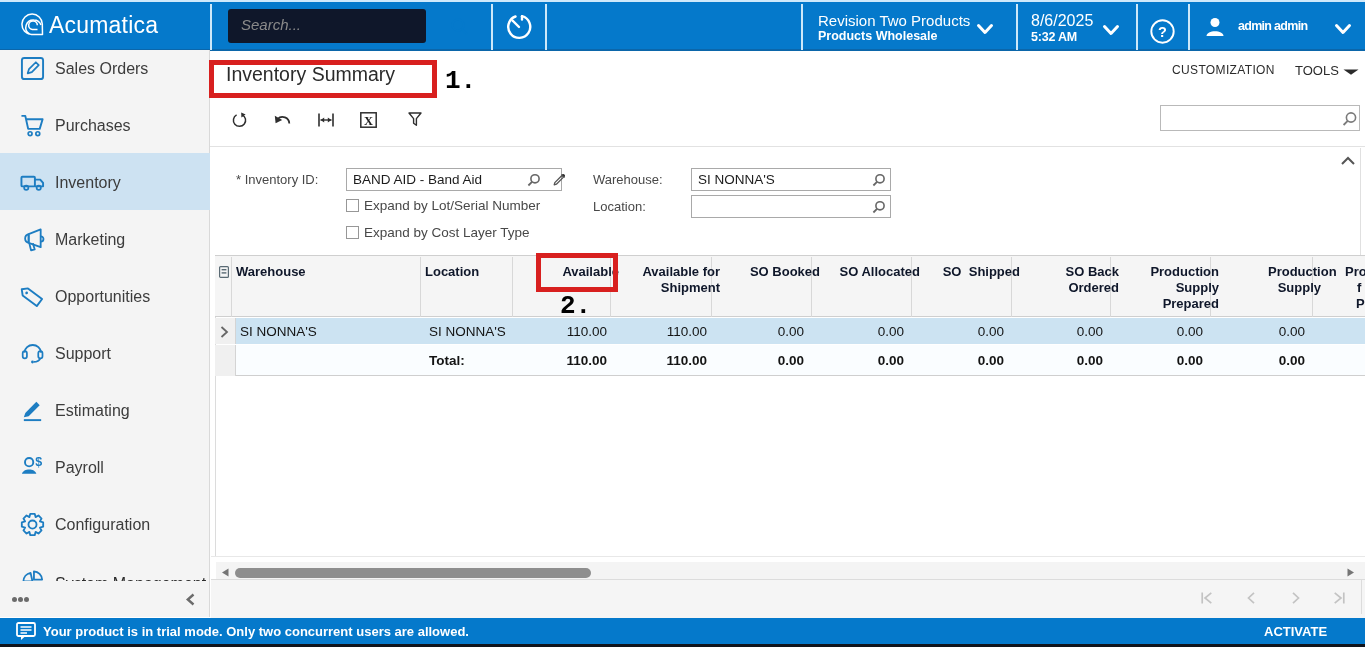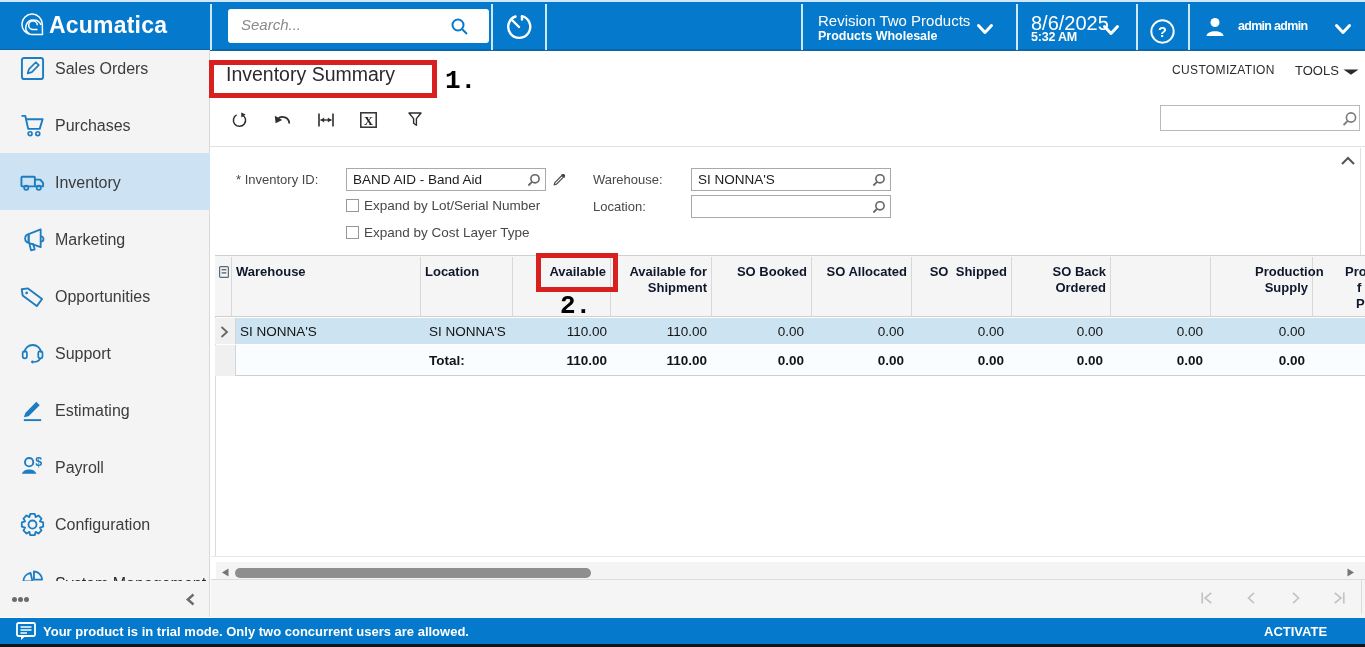--- a/index.html
+++ b/index.html
@@ -5,27 +5,27 @@
 * { margin:0; padding:0; box-sizing:border-box; }
 html,body { width:1365px; height:647px; overflow:hidden; font-family:"Liberation Sans", sans-serif; background:#fff; }
 .abs { position:absolute; }
 #page { position:relative; width:1365px; height:647px; background:#fff; }
 
 
 #topline { left:0; top:0; width:1365px; height:2px; background:#cfe9fb; }
 #topbar { left:0; top:2px; width:1365px; height:46.5px; background:#0579cb; }
 #topbaredge { left:0; top:48.5px; width:1365px; height:2px; background:#0b66aa; }
 .tbdiv { position:absolute; top:2px; width:2px; height:46px; background:#cde8f9; }
-#logotext { left:49px; top:10px; color:#fff; font-size:23px; font-weight:bold; letter-spacing:0.2px; }
-#searchbox { left:228px; top:7px; width:261px; height:34px; background:#ffffff; border-radius:3px; }
+#logotext { left:49px; top:10px; color:#fff; font-size:23px; font-weight:normal; letter-spacing:0.2px; }
+#searchbox { left:228px; top:7px; width:198px; height:34px; background:#0f172a; border-radius:3px; }
 #searchph { left:13px; top:7px; font-style:italic; color:#8a8a8a; font-size:15px; }
 #timericon { left:505px; top:11px; }
 #revtxt1 { left:818px; top:10px; color:#fff; font-size:15px; }
 #revtxt2 { left:818px; top:27px; color:#fff; font-size:12.5px; font-weight:bold; }
-#datetxt1 { left:1031px; top:10px; color:#fff; font-size:20px; }
+#datetxt1 { left:1031px; top:10px; color:#fff; font-size:16px; }
 #datetxt2 { left:1031px; top:28px; color:#fff; font-size:12.5px; font-weight:bold; letter-spacing:-0.2px; }
 #usertxt { left:1238px; top:17px; color:#fff; font-size:12.5px; font-weight:bold; letter-spacing:-0.7px; }
 
 
 #sidebar { left:0; top:50px; width:210px; height:567px; background:#f4f4f4; border-right:1px solid #d9d9d9; }
 .mitem { position:absolute; left:0; width:210px; height:57px; }
 .mitem.active { background:#cde2f2; }
 .mitem .mico { position:absolute; left:20px; top:17px; width:25px; height:25px; }
 .mitem .mtxt { position:absolute; left:55px; top:21px; font-size:16px; color:#3c3c3c; }
 #sbfooter { left:0; top:581px; width:209px; height:36px; background:#f4f4f4; }
@@ -42,21 +42,21 @@
 #formsep { left:210px; top:146px; width:1155px; height:1px; background:#e2e2e2; }
 .flabel { position:absolute; font-size:13px; color:#484848; }
 .finput { position:absolute; height:23px; border:1px solid #a9a9a9; background:#fff; font-size:13.5px; color:#1c1c1c; line-height:21px; padding-left:6px; }
 .fcheck { position:absolute; width:13px; height:13px; border:1px solid #979797; background:#fff; }
 
 
 #grid { left:215px; top:255px; width:1150px; height:122px; }
 #ghead { position:absolute; left:0; top:0; width:1150px; height:62px; background:#f5f5f5; border-top:1px solid #cfcfcf; border-bottom:1px solid #cfcfcf; }
 .gv { position:absolute; top:1px; width:1px; height:60px; background:#d8d8d8; }
 .gh { position:absolute; font-size:13px; font-weight:bold; color:#0f172a; line-height:16px; }
-.ghr { text-align:right; }
+.ghr { text-align:right;margin-left:13px; }
 #grow { position:absolute; left:0; top:63px; width:1150px; height:26px; background:#cce3f2; }
 #gtot { position:absolute; left:0; top:90px; width:1150px; height:31px; background:#fafdff; border-bottom:1px solid #cfcfcf;padding-left:44px; }
 .gc { position:absolute; font-size:13.5px; color:#141414; line-height:28px; }
 .gcr { text-align:right; }
 #redbox2 { position:absolute; left:321px; top:-3px; width:82px; height:39px; border:5px solid #d8201f; }
 #ann2 { position:absolute; left:345px; top:35px; font-size:26px; font-weight:bold; color:#000; font-family:"Liberation Mono", monospace; }
 
 
 #hscroll { left:211px; top:556px; width:1154px; height:23px; background:#fff; border-top:1px solid #e8e8e8; }
 #htrack { position:absolute; left:5px; top:5px; width:1149px; height:17px; background:#f4f4f4; }
@@ -256,21 +256,21 @@
   <svg class="abs" style="left:408px; top:112px;" width="14" height="15" viewBox="0 0 14 15">
     <path d="M 1 1 L 13 1 L 8.4 6.6 L 8.4 13.2 L 5.6 11.2 L 5.6 6.6 Z" fill="none" stroke="#2e2e2e" stroke-width="1.4" stroke-linejoin="round"></path>
   </svg>
 
   <div class="abs" id="formsep"></div>
   <div class="abs" style="left:1360px; top:148px; width:1px; height:107px; background:#e0e0e0;"></div>
   <svg class="abs" style="left:1341px; top:156px;" width="14" height="10" viewBox="0 0 14 10">
     <path d="M 1 8 L 7 2 L 13 8" fill="none" stroke="#555" stroke-width="2"></path>
   </svg>
   <div class="flabel" style="left:236px; top:172px;">* Inventory ID:</div>
-  <div class="finput" style="left:346px; top:168px; width:200px;">BAND AID - Band Aid</div>
+  <div class="finput" style="left:346px; top:168px; width:216px;">BAND AID - Band Aid</div>
   <svg class="abs" style="left:526px; top:173px;" width="15" height="15" viewBox="0 0 15 15">
     <circle cx="9" cy="5.8" r="4.1" fill="none" stroke="#666" stroke-width="1.6"></circle>
     <line x1="6" y1="8.9" x2="2.4" y2="12.5" stroke="#666" stroke-width="1.8"></line>
   </svg>
   <svg class="abs" style="left:552px; top:172px;" width="15" height="15" viewBox="0 0 15 15">
     <path d="M 2.2 12.8 L 2.8 10.6 L 9.9 3.5 L 11.5 5.1 L 4.4 12.2 Z" fill="none" stroke="#555" stroke-width="1.3" stroke-linejoin="round"></path>
     <path d="M 10.6 2.8 A 1.15 1.15 0 0 1 12.2 4.4 L 12.2 4.45 L 10.55 2.8 Z" fill="#333" stroke="#333" stroke-width="1.2"></path>
   </svg>
   <div class="flabel" style="left:593px; top:172px;">Warehouse:</div>
   <div class="finput" style="left:691px; top:168px; width:200px;">SI NONNA'S</div>
@@ -309,20 +309,21 @@
       <div class="gv" style="left:995px;"></div>
       <div class="gv" style="left:1097px;"></div>
       <div class="gh" style="left:21px; top:8px;">Warehouse</div>
       <div class="gh" style="left:210px; top:8px;">Location</div>
       <div class="gh ghr" style="left:297px; top:8px; width:94px;">Available</div>
       <div class="gh ghr" style="left:395px; top:8px; width:97px;">Available for Shipment</div>
       <div class="gh ghr" style="left:496px; top:8px; width:96px;">SO Booked</div>
       <div class="gh ghr" style="left:596px; top:8px; width:96px;">SO Allocated</div>
       <div class="gh ghr" style="left:696px; top:8px; width:96px;">SO&nbsp; Shipped</div>
       <div class="gh ghr" style="left:796px; top:8px; width:95px;">SO Back Ordered</div>
+      <div class="gh ghr" style="left:895px; top:8px; width:96px;">Production Supply Prepared</div>
       <div class="gh ghr" style="left:995px; top:8px; width:98px;padding-left:45px;">Production Supply</div>
       <div class="gh" style="left:1130px; top:8px;">Pro</div>
       <div class="gh" style="left:1142px; top:24px;">f</div>
       <div class="gh" style="left:1141px; top:40px;">P</div>
       <div id="redbox2"></div>
       <div id="ann2">2.</div>
     </div>
     <div id="grow">
       <div style="position:absolute; left:0; top:0; width:21px; height:26px; background:#f0f0f0; border-right:1px solid #d4d4d4;"></div>
       <svg class="abs" style="left:5px; top:8px;" width="9" height="12" viewBox="0 0 9 12">

